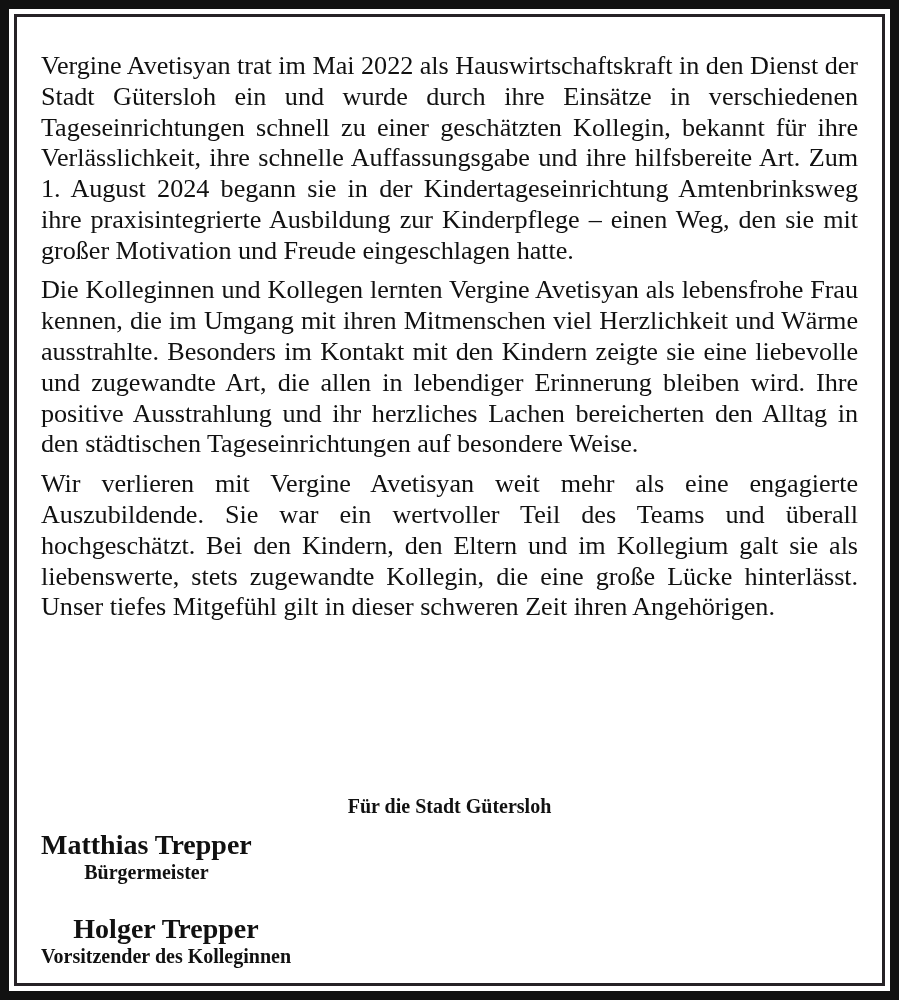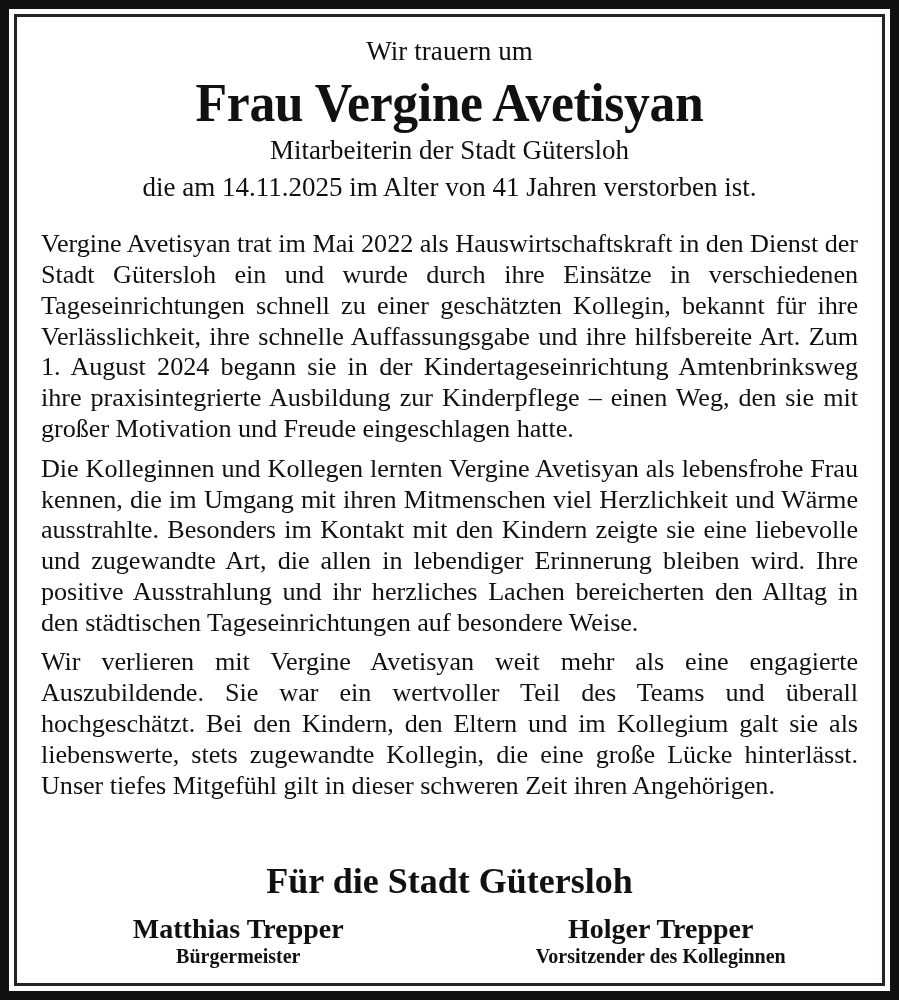--- a/index.html
+++ b/index.html
@@ -109,28 +109,28 @@
 
   
   .sign-block {
     margin-top: auto;
     padding-bottom: 4px;
   }
 
   .org-line {
     text-align: center;
     font-weight: bold;
-    font-size: 36px;
+    font-size: 20px;
     line-height: 1.15;
     margin: 4px 0 10px 0;
   }
 
   .signers {
     display: flex;
-    flex-direction: row;
+    flex-direction: column;
     justify-content: space-around;
     align-items: flex-start;
     gap: 28px;
   }
 
   .signer {
     flex: 1 1 0;
     text-align: center;
   }
 
@@ -152,29 +152,20 @@
 <body>
 
 <div id="notice">
 
   <div class="frame-outer"></div>
   <div class="frame-gap"></div>
   <div class="frame-inner"></div>
 
   <div class="content">
 
-    <div class="header">
-      <div class="eyebrow">Wir trauern um</div>
-
-      <div class="deceased-name">Frau Vergine Avetisyan</div>
-
-      <div class="role-line">Mitarbeiterin der Stadt Gütersloh</div>
-
-      <div class="death-line">die am 14.11.2025 im Alter von 41 Jahren verstorben ist.</div>
-    </div>
 
     <div class="body-block">
       <p class="body-par">Vergine Avetisyan trat im Mai 2022 als Hauswirtschaftskraft in den Dienst der Stadt Gütersloh ein und wurde durch ihre Einsätze in verschiedenen Tageseinrichtungen schnell zu einer geschätzten Kollegin, bekannt für ihre Verlässlichkeit, ihre schnelle Auffassungsgabe und ihre hilfsbereite Art. Zum 1. August 2024 begann sie in der Kindertageseinrichtung Amtenbrinksweg ihre praxisintegrierte Ausbildung zur Kinderpflege – einen Weg, den sie mit großer Motivation und Freude eingeschlagen hatte.</p>
       <p class="body-par">Die Kolleginnen und Kollegen lernten Vergine Avetisyan als lebensfrohe Frau kennen, die im Umgang mit ihren Mitmenschen viel Herzlichkeit und Wärme ausstrahlte. Besonders im Kontakt mit den Kindern zeigte sie eine liebevolle und zugewandte Art, die allen in lebendiger Erinnerung bleiben wird. Ihre positive Ausstrahlung und ihr herzliches Lachen bereicherten den Alltag in den städtischen Tageseinrichtungen auf besondere Weise.</p>
       <p class="body-par">Wir verlieren mit Vergine Avetisyan weit mehr als eine engagierte Auszubildende. Sie war ein wertvoller Teil des Teams und überall hochgeschätzt. Bei den Kindern, den Eltern und im Kollegium galt sie als liebenswerte, stets zugewandte Kollegin, die eine große Lücke hinterlässt. Unser tiefes Mitgefühl gilt in dieser schweren Zeit ihren Angehörigen.</p>
     </div>
 
     <div class="sign-block">
       <div class="org-line">Für die Stadt Gütersloh</div>
 

